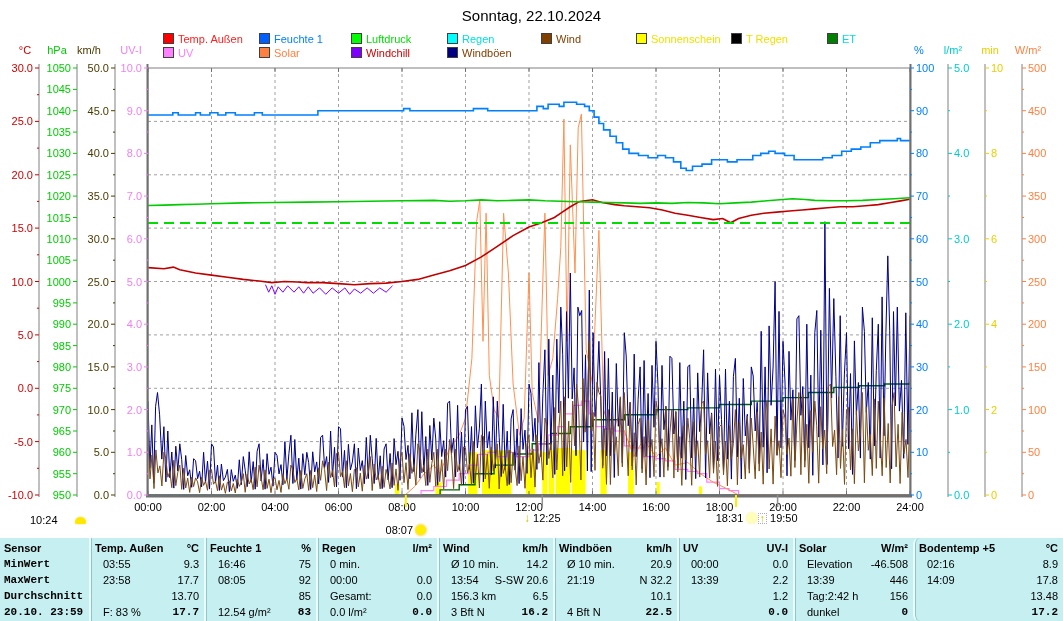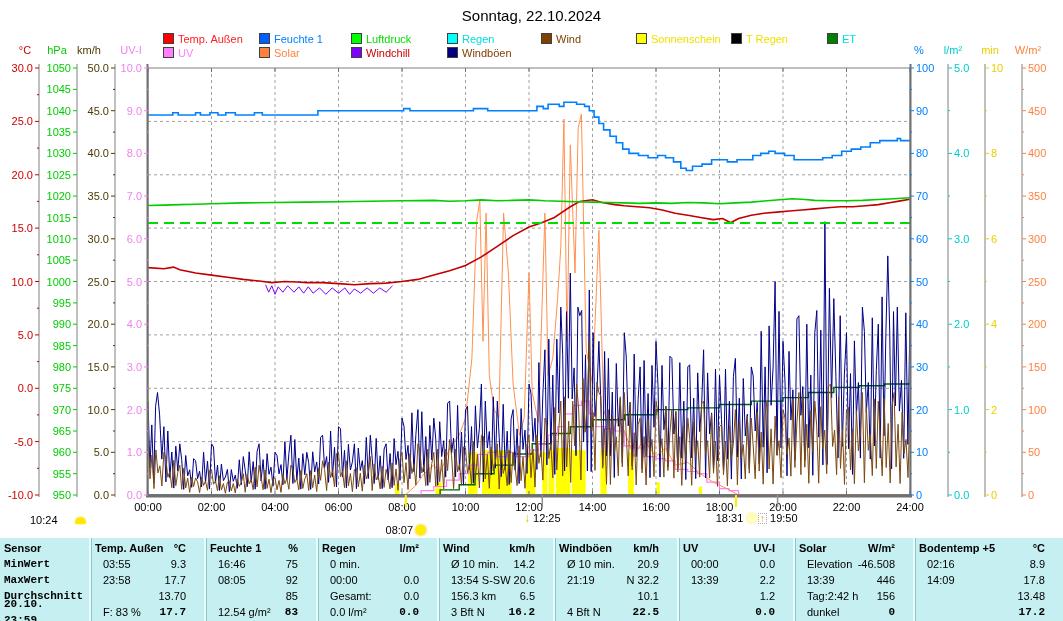--- a/index.html
+++ b/index.html
@@ -20,21 +20,21 @@
             box-shadow:0 0 2px 1px #fff4b0;}
   .icon.arrow{color:#d8c400;font-weight:bold;font-size:12px;line-height:11px;}
   .icon.arrowbox{color:#d8c400;font-weight:bold;font-size:11px;line-height:9px;
             border:1px dotted #a8a8c8;padding:0 1px;}
   .icon.moon{width:11px;height:7px;background:#ffe800;border-radius:6px 6px 2px 2px;
             box-shadow:0 0 2px #ffd84d;}
   #moonset{position:absolute;top:514px;left:30px;display:flex;align-items:center;gap:17px;
            font-size:11px;color:#000;}
   #stats{position:absolute;top:538px;left:0;width:1063px;height:83px;
          background:#c5eff1;display:flex;font-size:11px;color:#000;box-sizing:border-box;}
-  .tcol{box-sizing:border-box;display:flex;flex-direction:column;padding:1px 18px 0 4px;
+  .tcol{box-sizing:border-box;display:flex;flex-direction:column;padding:1px 5px 0 4px;
         border-left:2px solid #eafcfc;box-shadow:inset 1px 0 0 #8fc6c8;}
   .tcol:first-child{border-left:none;box-shadow:none;}
   .trow{display:flex;justify-content:space-between;align-items:center;height:16px;line-height:16px;}
   .trow.hdr{font-weight:bold;height:17px;}
   .trow .l{padding-left:8px;}
   .trow .l.noindent{padding-left:0;}
   .bold{font-weight:bold;font-family:Liberation Mono, monospace;}
 </style>
 </head>
 <body>
@@ -669,21 +669,21 @@
         </div>
         <div class="trow">
           <span class="l">Tag:2:42 h</span>
           <span>156</span>
         </div>
         <div class="trow">
           <span class="l">dunkel</span>
           <span class="bold">0</span>
         </div>
       </div>
-      <div class="tcol" style="width: 150px;">
+      <div class="tcol" style="width: 150px; border-radius: 6px;">
         <div class="trow hdr">
           <span class="l noindent">Bodentemp +5</span>
           <span>°C</span>
         </div>
         <div class="trow">
           <span class="l">02:16</span>
           <span>8.9</span>
         </div>
         <div class="trow">
           <span class="l">14:09</span>

